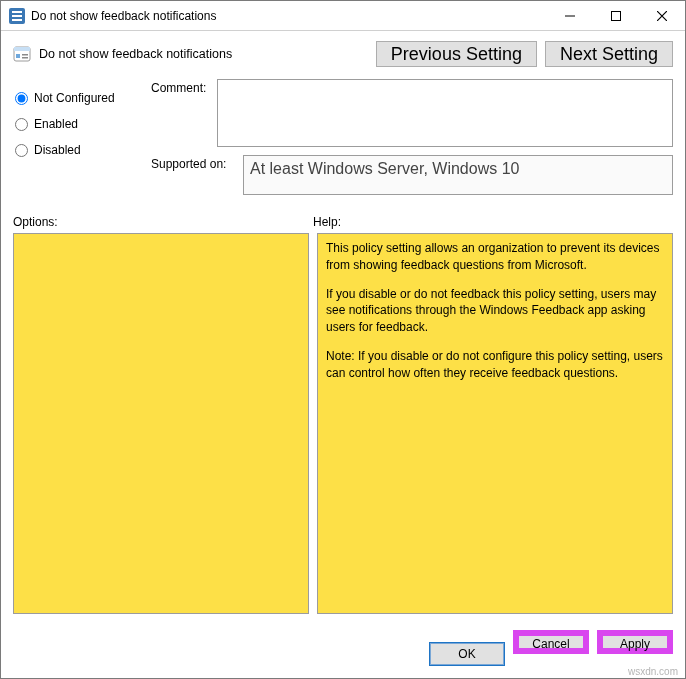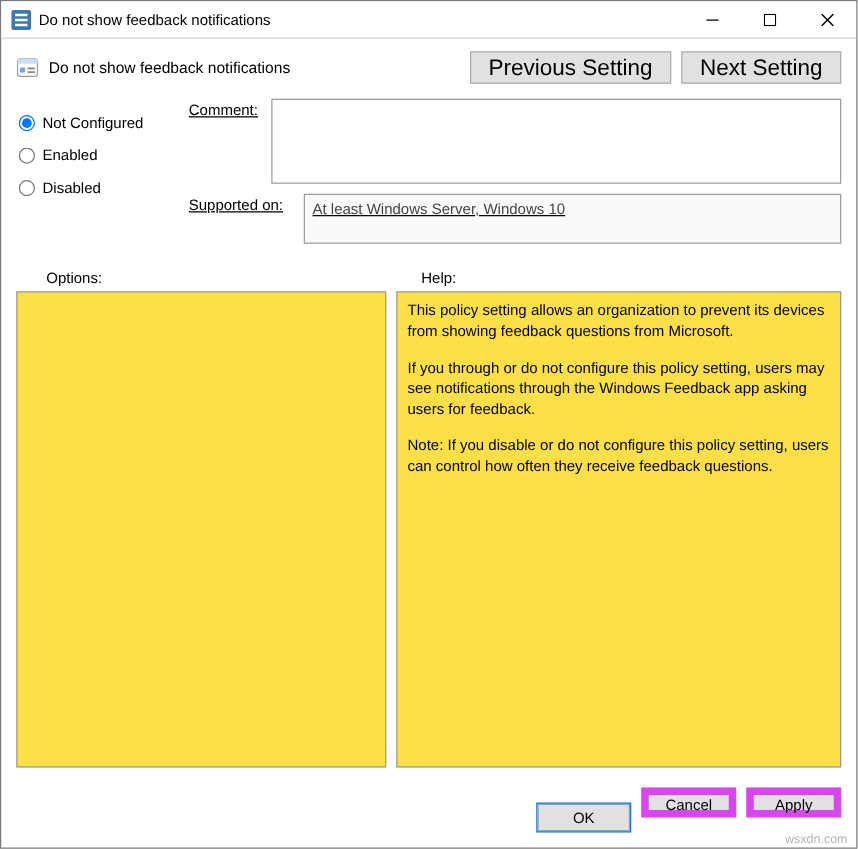--- a/index.html
+++ b/index.html
@@ -84,21 +84,20 @@
     display: flex;
     align-items: center;
     height: 26px;
     font-size: 12px;
   }
   .radio-row input[type=radio] { margin: 0 6px 0 2px; }
 
   .fields {
     flex: 1;
     padding-top: 2px;
-    text-decoration: underline;
   }
   .field-row {
     display: flex;
     align-items: flex-start;
     margin-bottom: 8px;
   }
   .field-label {
     width: 66px;
     font-size: 12px;
     padding-top: 2px;
@@ -113,33 +112,32 @@
     padding: 4px 20px 4px 6px;
     resize: none;
     overflow-y: scroll;
     background: #fff;
   }
   .supported-box {
     flex: 1;
     height: 40px;
     border: 1px solid #9c9c9c;
     padding: 4px 20px 4px 6px;
-    font-size: 12px;
+    font-size: 16px;
     color: #444;
     overflow-y: scroll;
     background: #fafafa;
     font-family: inherit;
     resize: none;
   }
 
   
   .labels-row {
     display: flex;
     padding: 4px 12px 4px 12px;
-    margin-left: 24px;
   }
   .labels-row .lbl-left { width: 300px; font-size: 12px; }
   .labels-row .lbl-right { flex: 1; font-size: 12px; }
 
   
   .panes {
     display: flex;
     padding: 0 12px 8px 12px;
     flex: 1;
     min-height: 0;
@@ -275,21 +273,21 @@
 
 <div class="labels-row">
   <span class="lbl-left">Options:</span>
   <span class="lbl-right">Help:</span>
 </div>
 
 <div class="panes">
   <div class="pane options-pane"></div>
   <div class="pane help-pane">
     <p>This policy setting allows an organization to prevent its devices from showing feedback questions from Microsoft.</p>
-    <p>If you through or do not configure this policy setting, users may see notifications through the Windows Feedback app asking users for feedback.</p>
+    <p>If you disable or do not feedback this policy setting, users may see notifications through the Windows Feedback app asking users for feedback.</p>
     <p>Note: If you disable or do not configure this policy setting, users can control how often they receive feedback questions.</p>
   </div>
 </div>
 
 <div class="footer">
   <button class="primary">OK</button>
   <button>Cancel</button>
   <button>Apply</button>
 </div>
 

